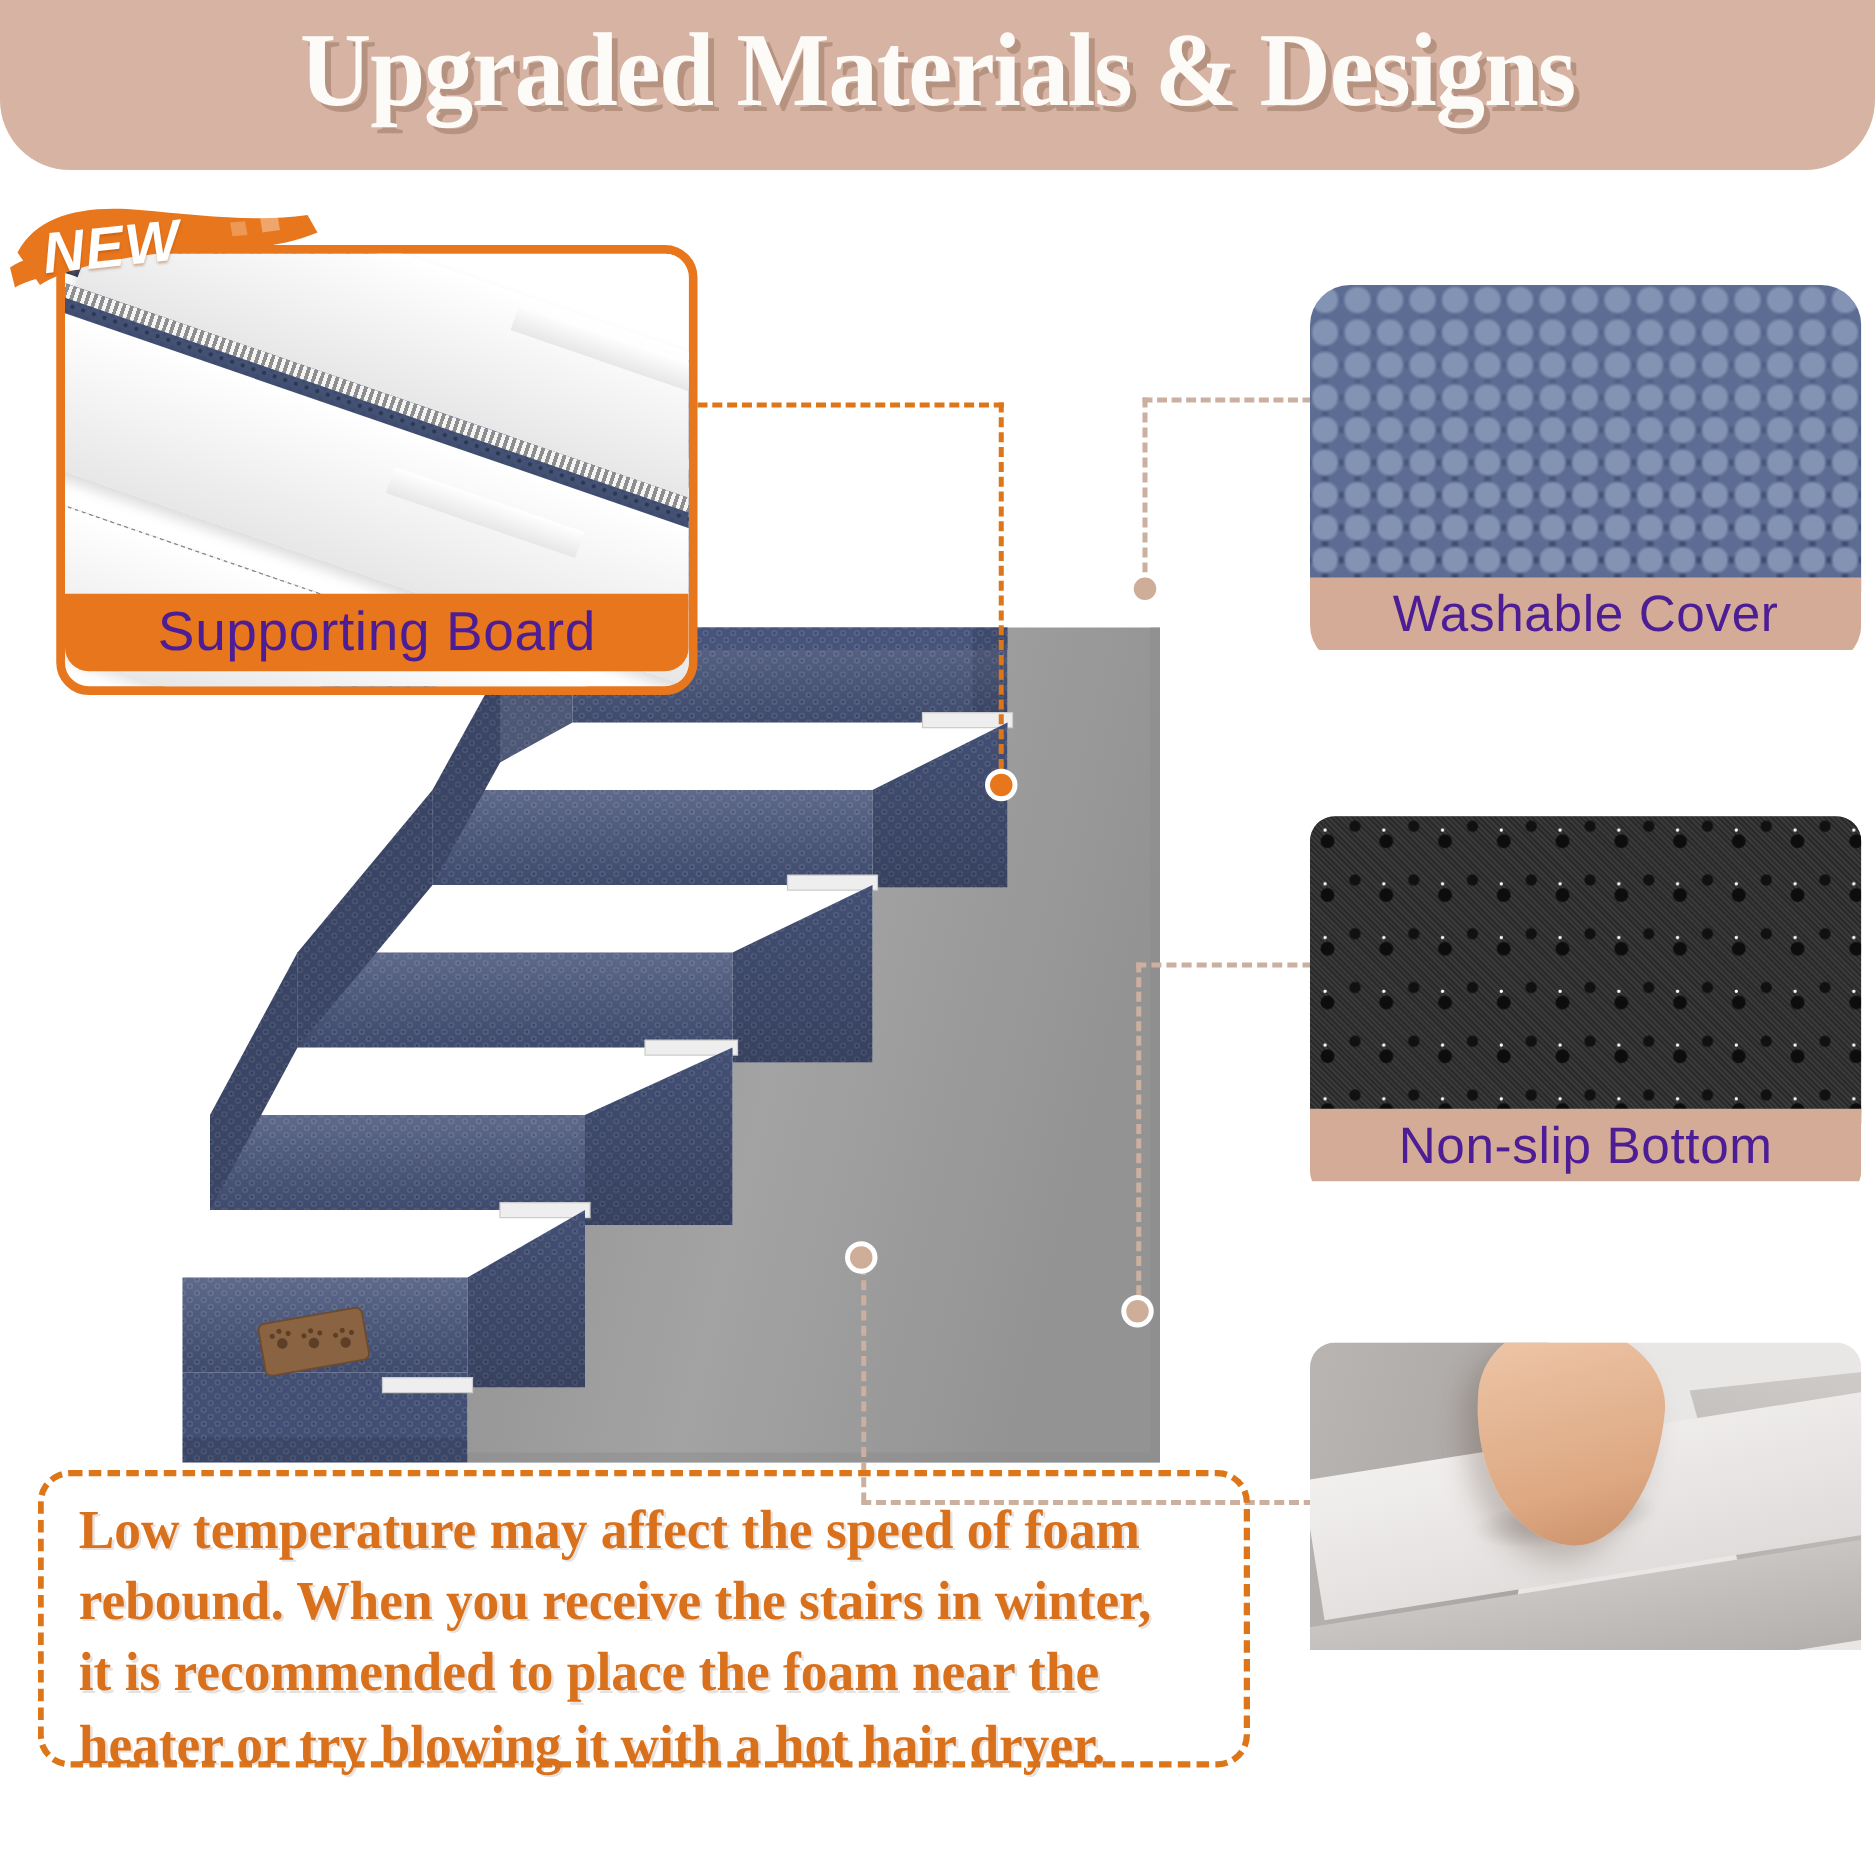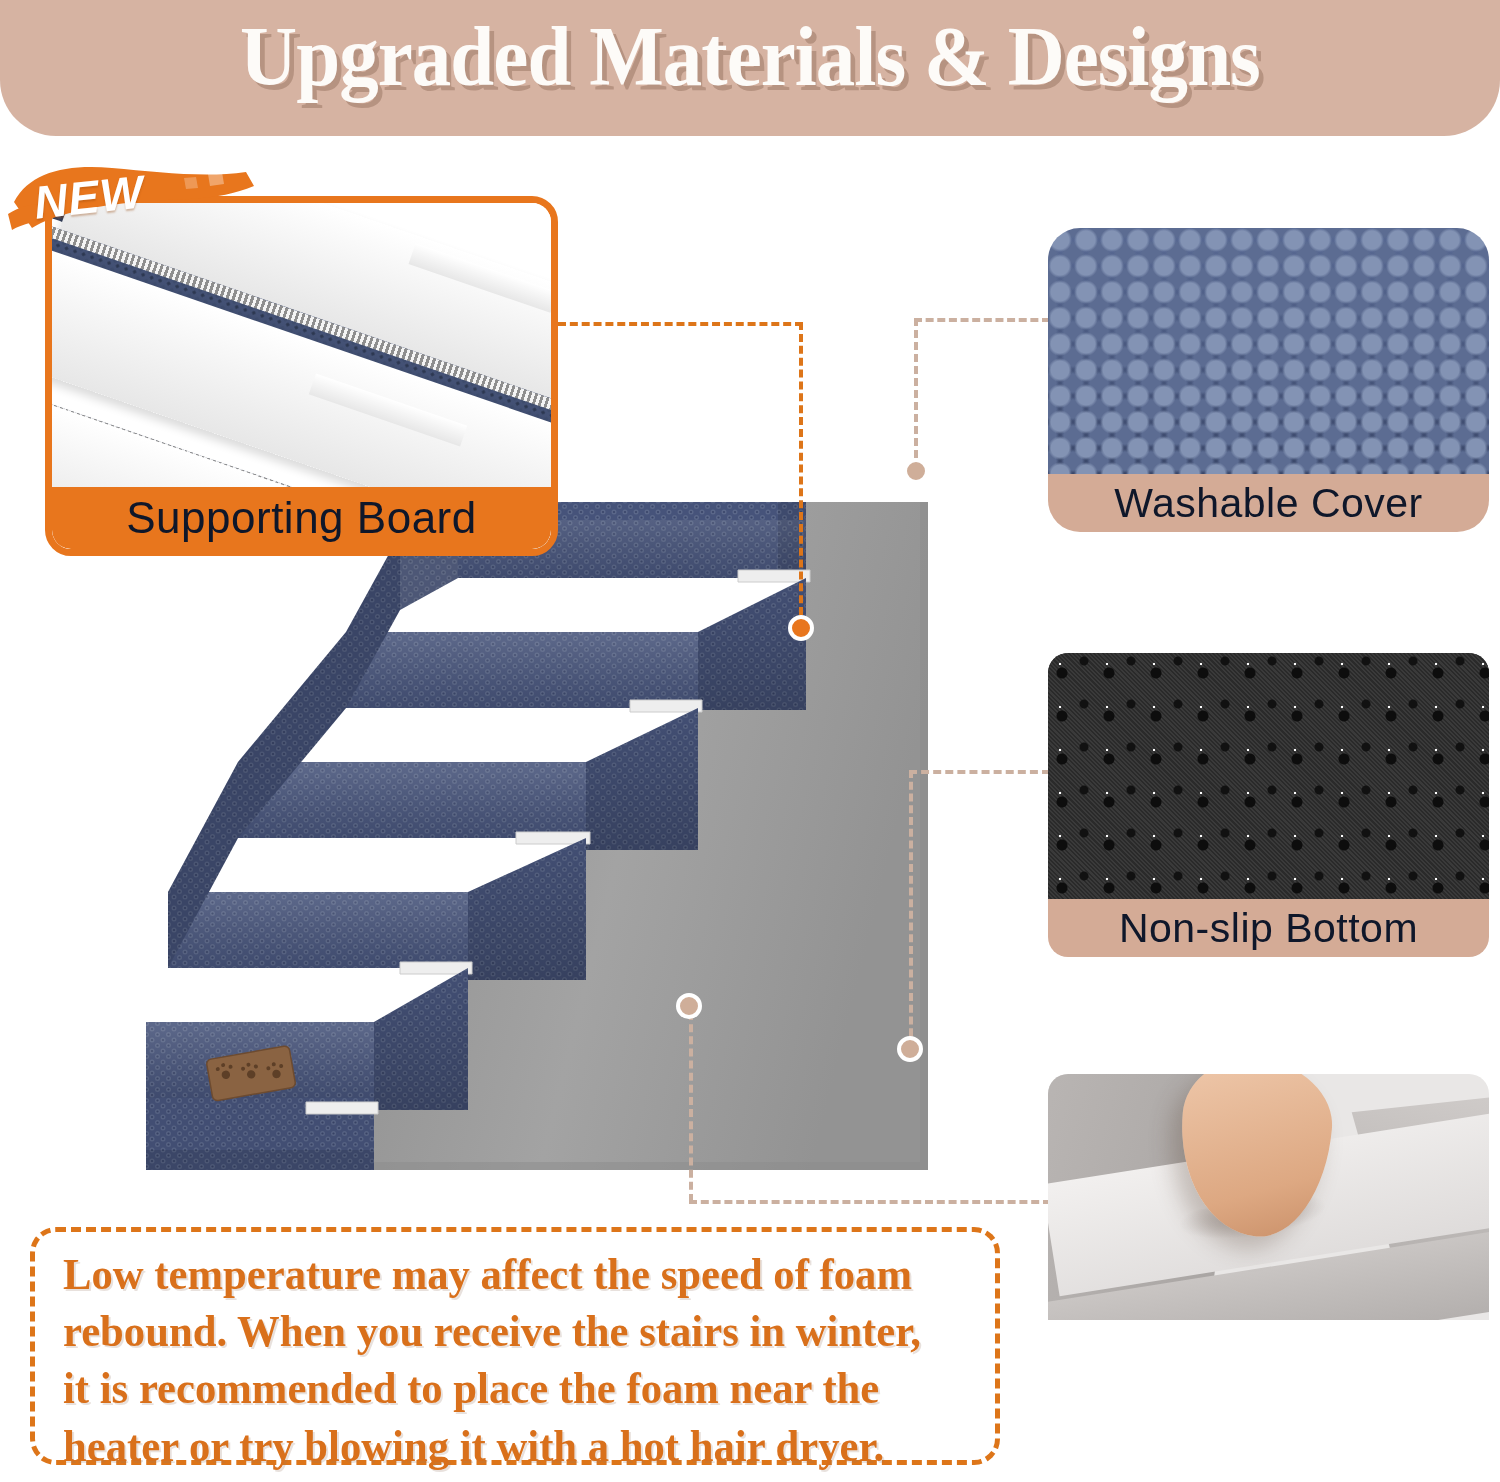--- a/index.html
+++ b/index.html
@@ -29,23 +29,23 @@
     color: #fdfbf8;
     text-shadow: 5px 5px 0 rgba(110,72,52,0.30);
     white-space: nowrap;
     transform: scaleX(0.94);
   }
 
   
   .panel { position: absolute; overflow: hidden; }
   .panel-media { position: absolute; left: 0; top: 0; right: 0; }
   .panel-label {
-    position: absolute; left: 0; right: 0; bottom: 0;
+    position: absolute; left: 0; right: 0; bottom: 12px;
     display: flex; align-items: center; justify-content: center;
-    color: #0f172a;
+    color: #4c1d95;
     font-size: 41px;
     letter-spacing: 0.5px;
     white-space: nowrap;
   }
 
   
   #panel-supporting {
     left: 45px; top: 196px; width: 513px; height: 360px;
     border: 7px solid #e8761d;
     border-radius: 26px;
@@ -144,21 +144,21 @@
     font-family: "Liberation Sans", sans-serif;
     font-weight: bold; font-style: italic;
     font-size: 46px; color: #ffffff;
     letter-spacing: 1px;
     text-shadow: 0 2px 2px rgba(150,70,10,0.35);
     transform: rotate(-6deg);
   }
 
   
   #notice-box {
-    position: absolute; left: 30px; top: 1227px; width: 970px; height: 238px;
+    position: absolute; left: 30px; top: 1176px; width: 970px; height: 238px;
     border: 5px dashed #dd7519;
     border-radius: 26px;
     padding: 14px 28px 0 28px;
   }
   #notice-text {
     font-family: "Liberation Serif", serif;
     font-weight: bold;
     font-size: 44px;
     line-height: 1.30;
     color: #d9701b;

